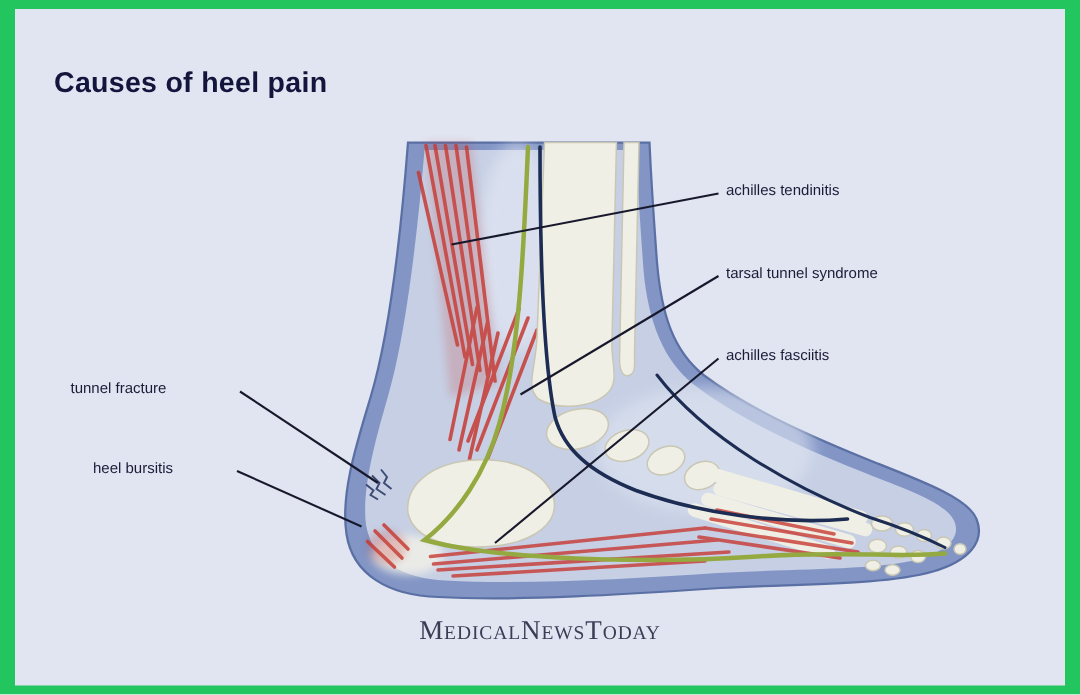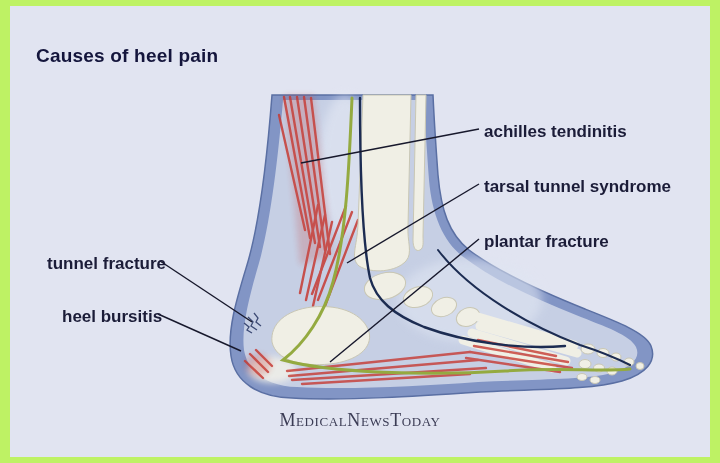--- a/index.html
+++ b/index.html
@@ -1,22 +1,22 @@
 <!DOCTYPE html>
 <html><head>
 <meta charset="utf-8">
 <style>
   html,body{margin:0;padding:0;background:#ffffff;}
-  .frame{position:relative;width:720px;height:463px;background:#bef264;overflow:hidden;
+  .frame{position:relative;width:720px;height:463px;background:#22c55e;overflow:hidden;
          font-family:"Liberation Sans",sans-serif;}
   .canvas{position:absolute;left:10px;top:6px;width:700px;height:451px;background:#e1e4f1;}
   .diagram-svg{position:absolute;left:0;top:0;width:720px;height:463px;}
   .title{position:absolute;left:36px;top:32px;font-size:19px;font-weight:bold;
          color:#14153c;letter-spacing:.2px;}
-  .label{position:absolute;font-size:17px;font-weight:bold;color:#1b1c38;white-space:nowrap;}
+  .label{position:absolute;font-size:10px;font-weight:normal;color:#1b1c38;white-space:nowrap;}
   .label-achilles{left:484px;top:122px;}
   .label-tarsal{left:484px;top:177px;text-align:center;}
   .label-plantar{left:484px;top:232px;}
   .label-stress{left:47px;top:254px;}
   .label-bursitis{left:62px;top:307px;}
   .brand{position:absolute;left:0;right:0;top:410px;text-align:center;
          font-family:"Liberation Serif",serif;font-variant:small-caps;
          font-size:18px;letter-spacing:.6px;color:#3b3c55;}
 </style>
 </head>
@@ -137,18 +137,18 @@
       <line x1="479" y1="129" x2="301" y2="163"></line>
       <line x1="479" y1="184" x2="347" y2="263"></line>
       <line x1="479" y1="239" x2="330" y2="362"></line>
       <line x1="160" y1="261" x2="252" y2="322"></line>
       <line x1="158" y1="314" x2="241" y2="351"></line>
     </g>
   </svg>
 
   <div class="label label-achilles">achilles tendinitis</div>
   <div class="label label-tarsal">tarsal tunnel syndrome</div>
-  <div class="label label-plantar">plantar fracture</div>
+  <div class="label label-plantar">achilles fasciitis</div>
   <div class="label label-stress">tunnel fracture</div>
   <div class="label label-bursitis">heel bursitis</div>
 
   <div class="brand">MedicalNewsToday</div>
 </div>
 
 </body></html>

